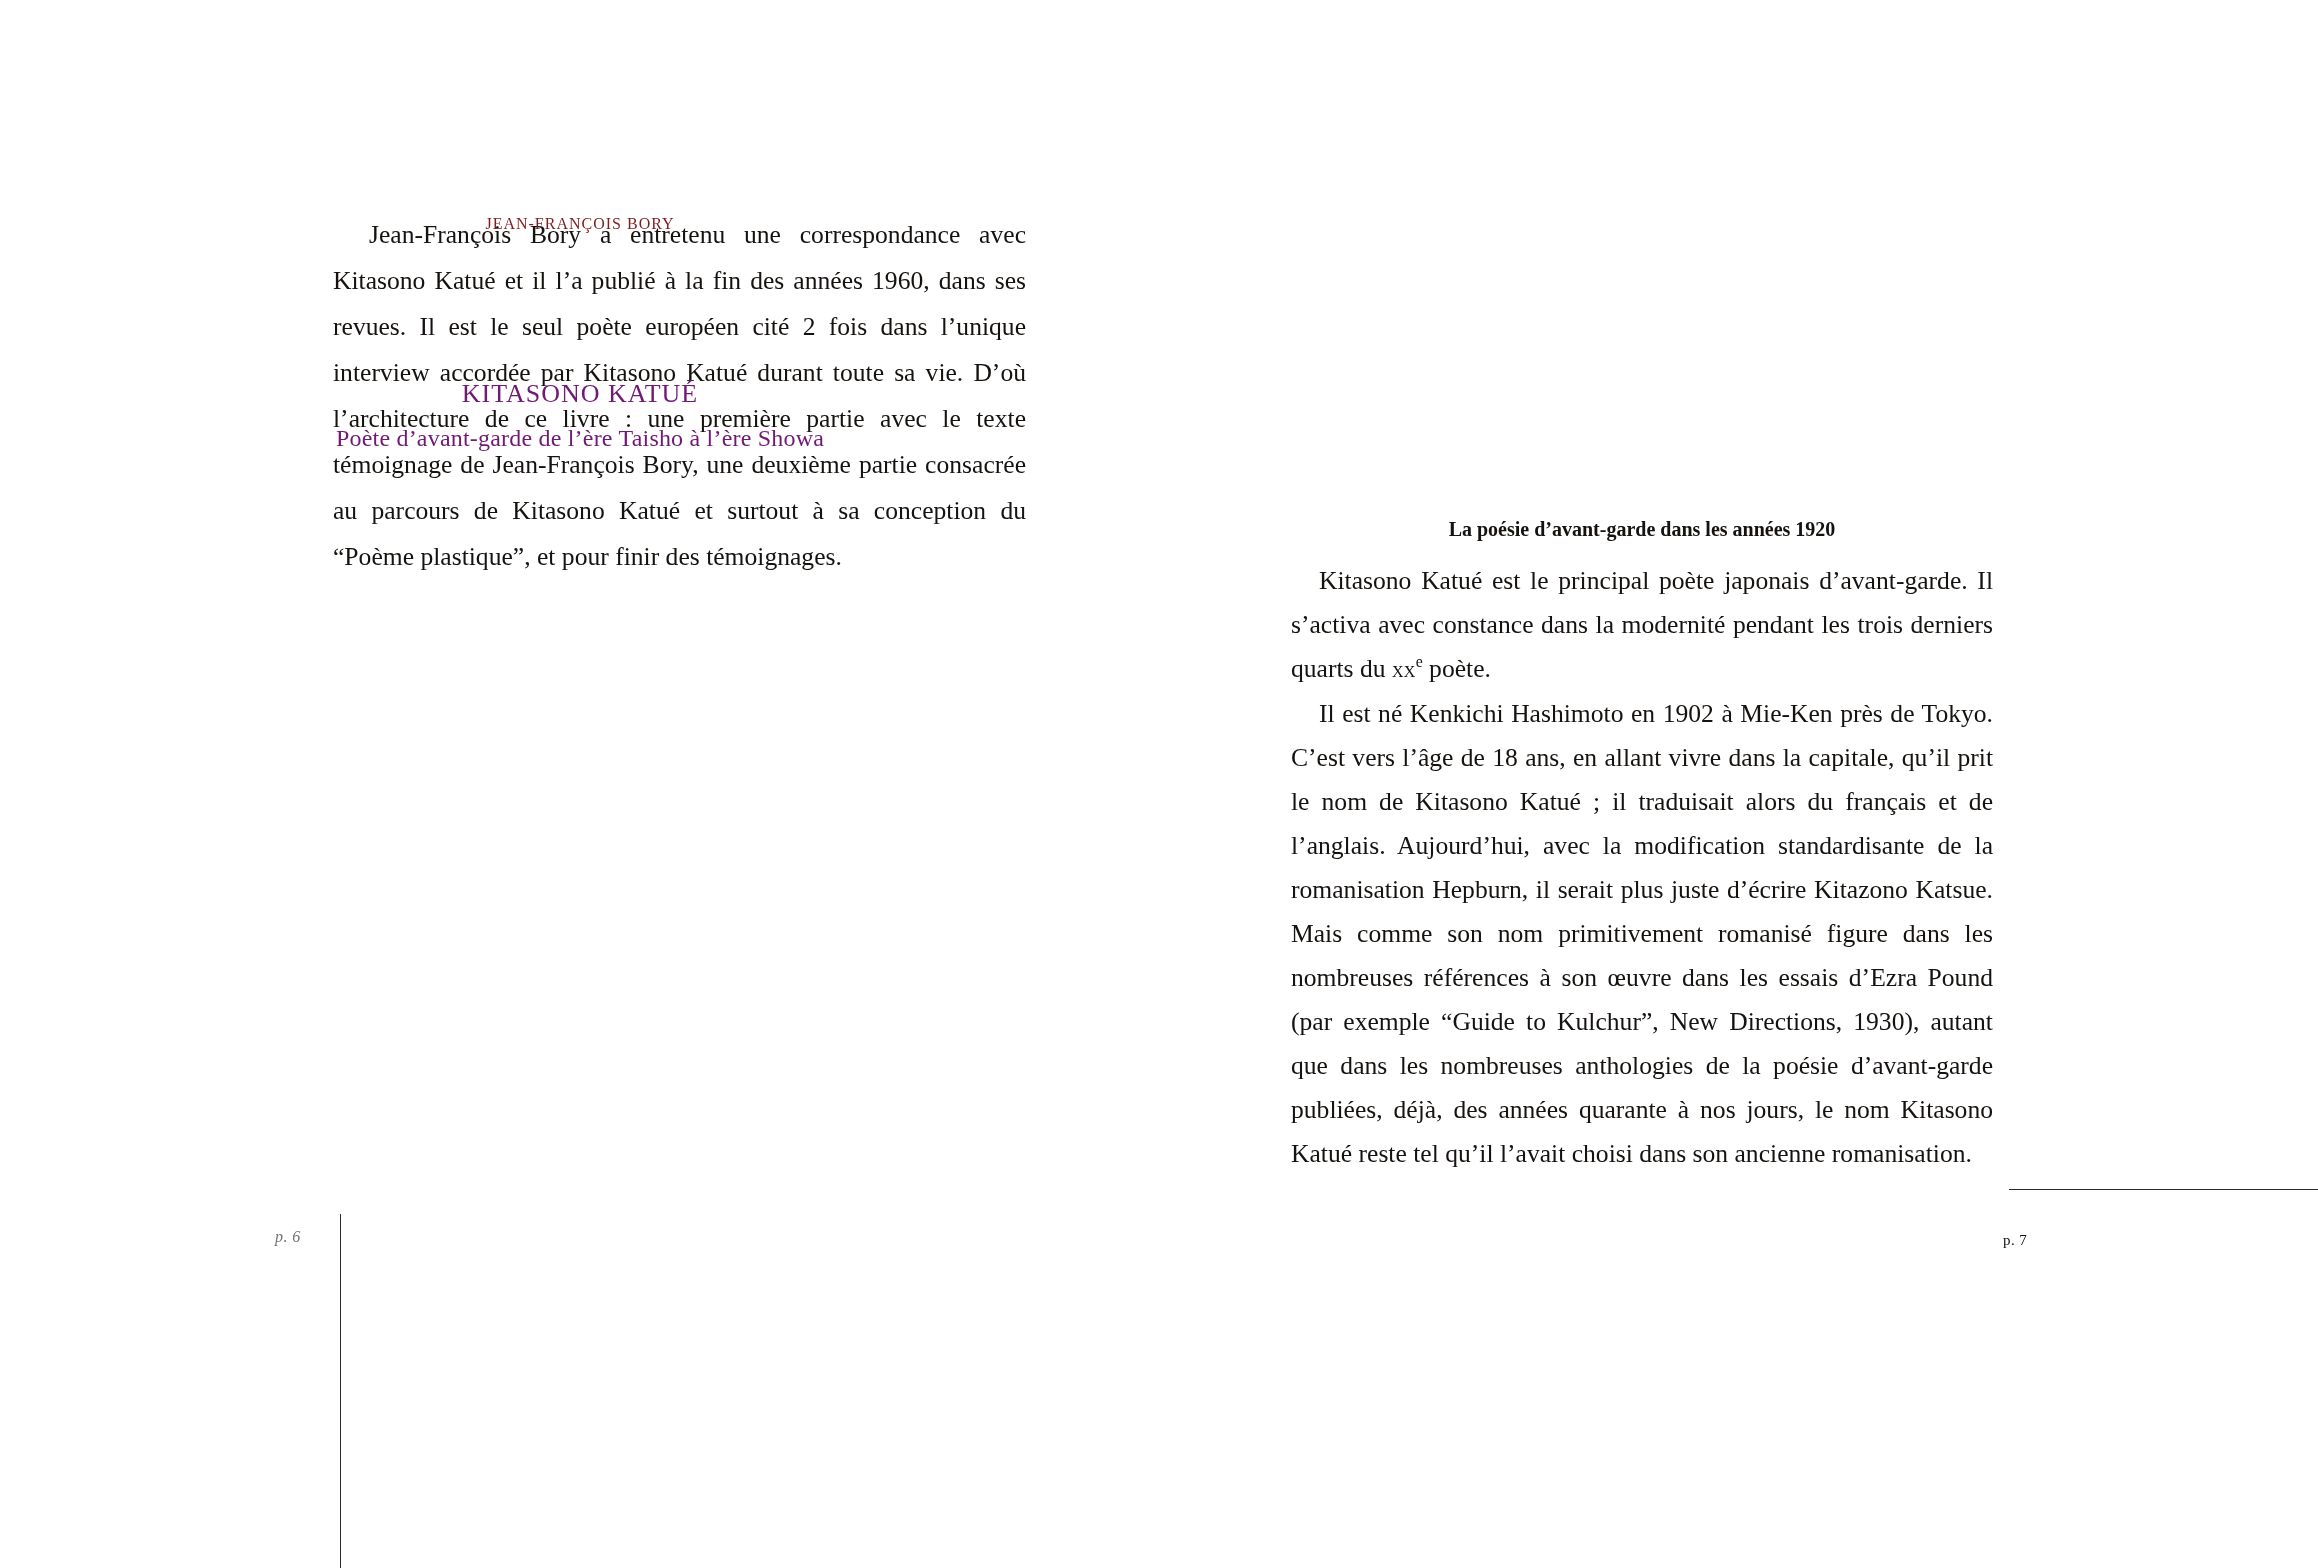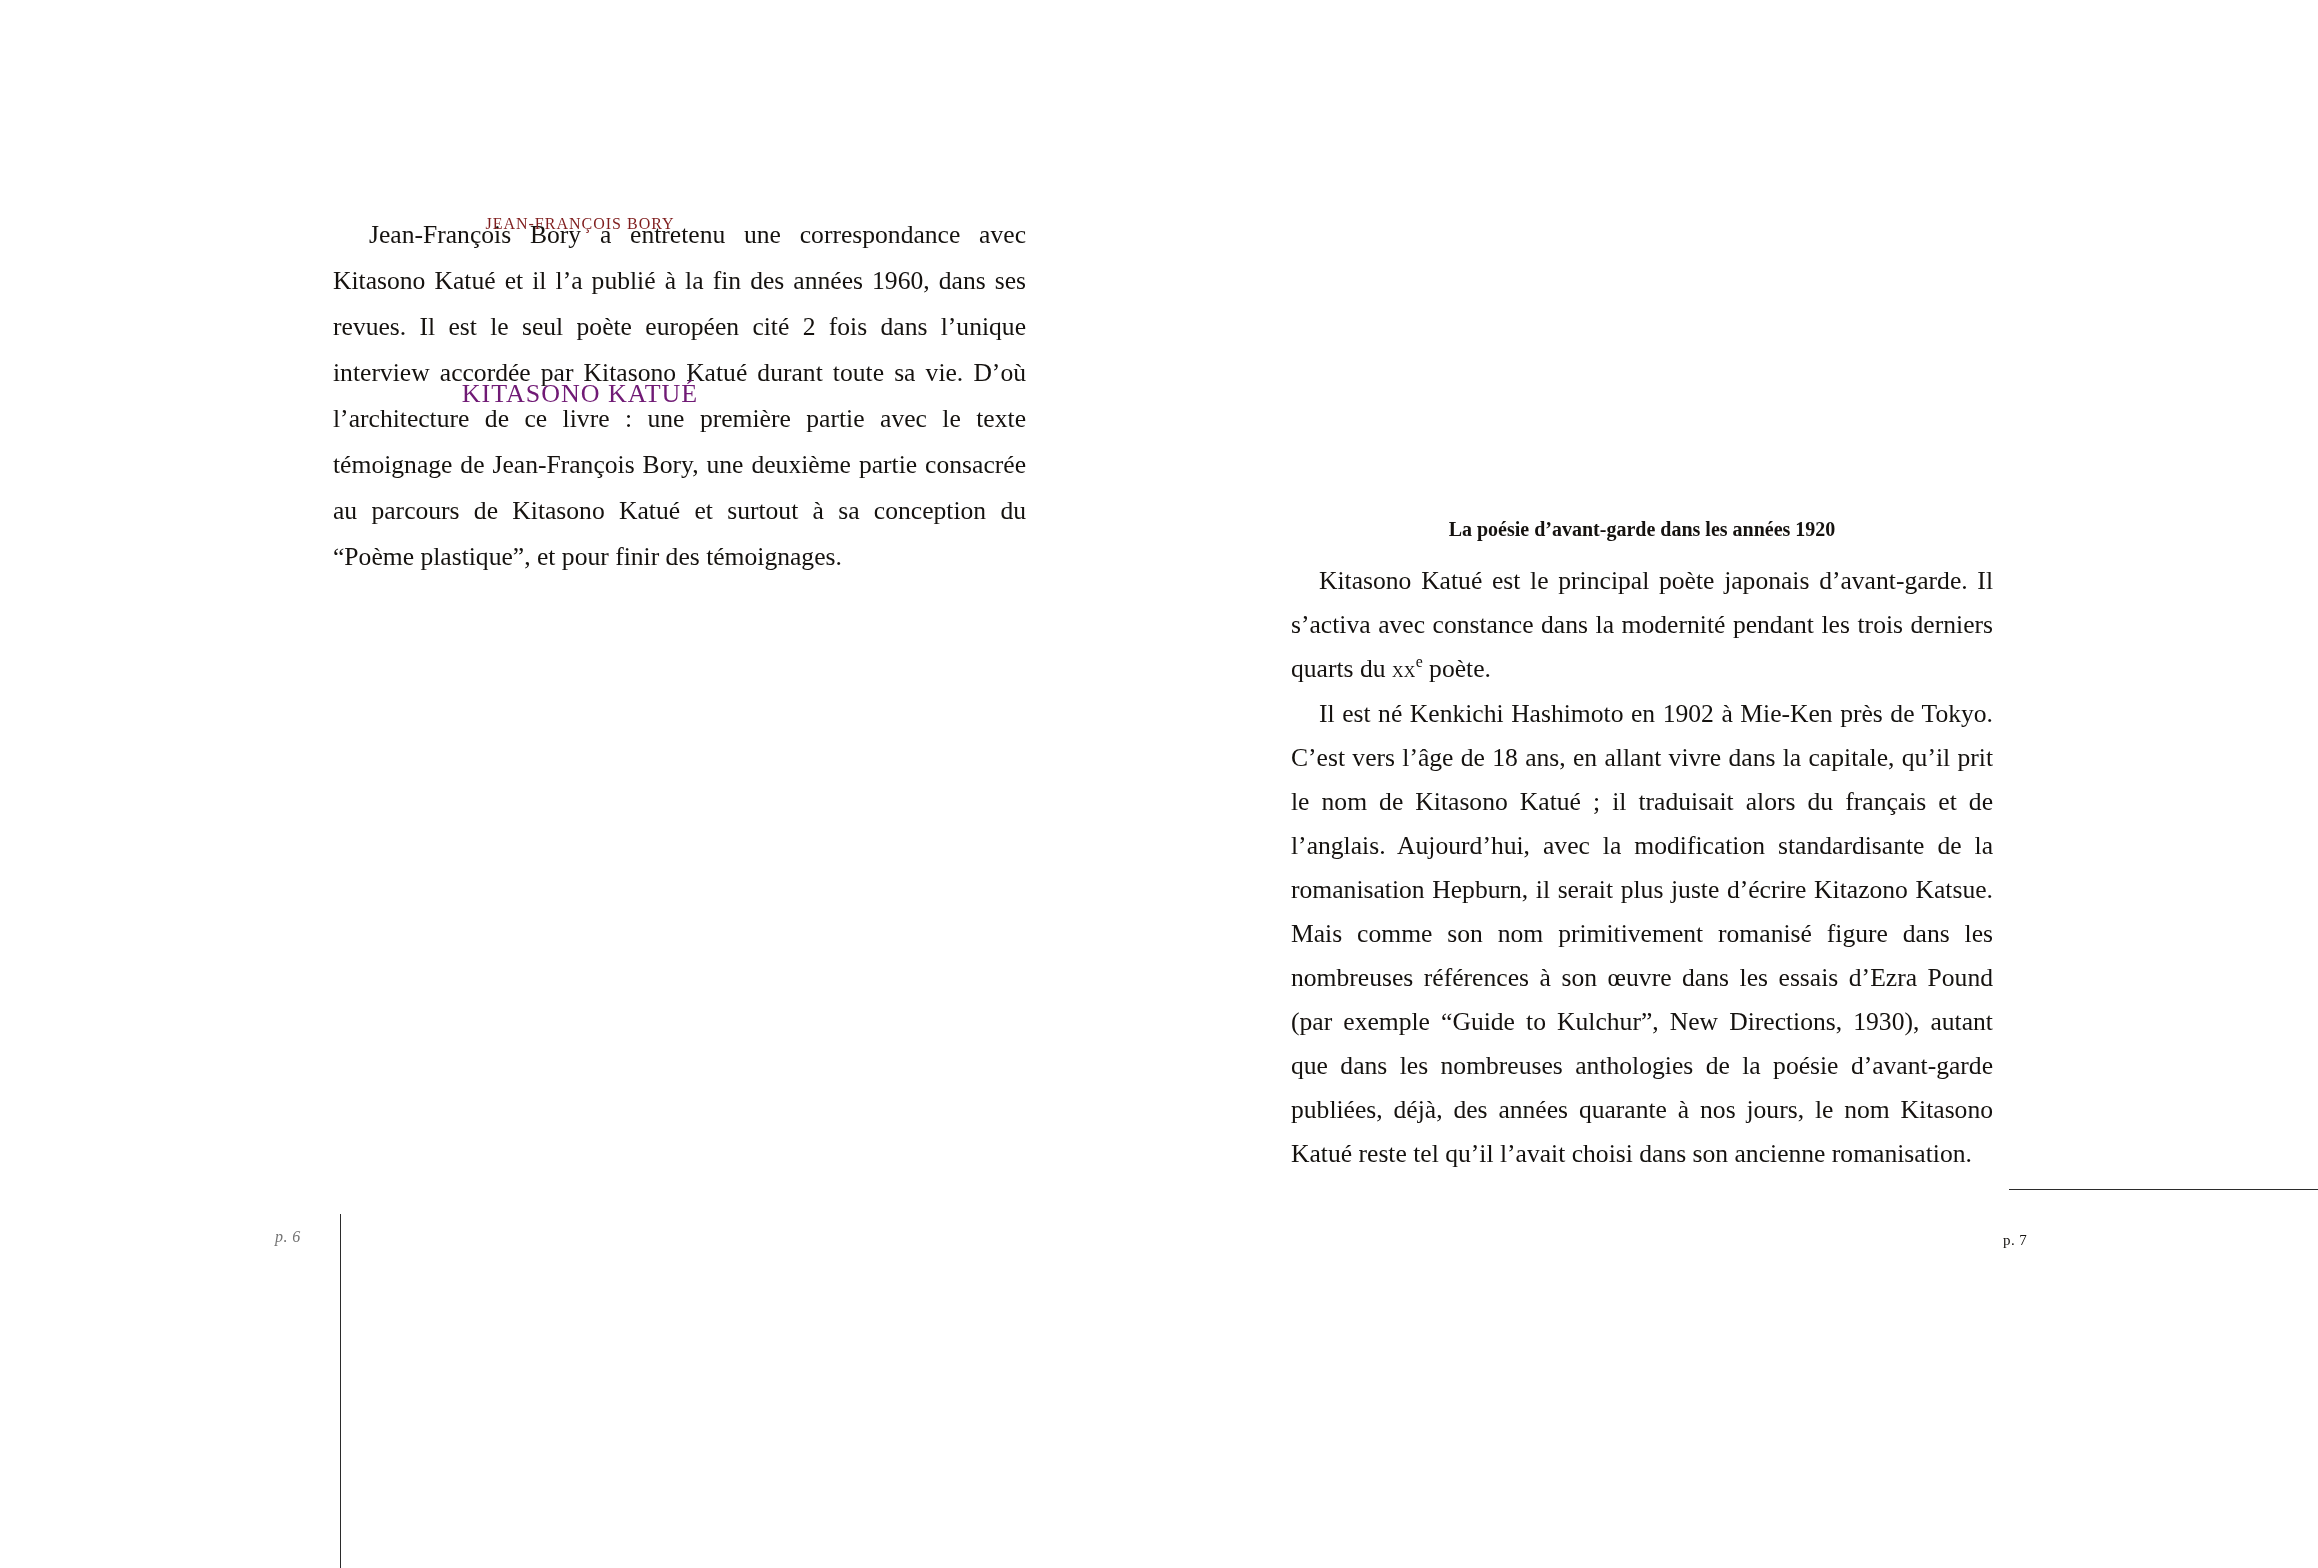--- a/index.html
+++ b/index.html
@@ -163,20 +163,21 @@
     <div class="folio-left">p. 6</div>
     <div class="rule-left-vert"></div>
   </div>
 
   <div class="page-right"></div>
 
   <div class="author-head">JEAN-FRANÇOIS BORY</div>
 
   <div class="work-title">
     <span>KITASONO KATUÉ</span>
+    <span class="work-subtitle">Poète d’avant-garde de l’ère Taisho à l’ère Showa</span>
   </div>
 
   <div class="section-head">La poésie d’avant-garde dans les années 1920</div>
 
   <div class="right-body">
     <p><span>Kitasono Katué est le principal poète japonais d’avant-garde. Il s’activa avec constance dans la modernité pendant les trois derniers quarts du </span><span class="sc">xx</span><span class="sup">e</span><span> poète.</span></p>
     <p>Il est né Kenkichi Hashimoto en 1902 à Mie-Ken près de Tokyo. C’est vers l’âge de 18 ans, en allant vivre dans la capitale, qu’il prit le nom de Kitasono Katué ; il traduisait alors du français et de l’anglais. Aujourd’hui, avec la modification standardisante de la romanisation Hepburn, il serait plus juste d’écrire Kitazono Katsue. Mais comme son nom primitivement romanisé figure dans les nombreuses références à son œuvre dans les essais d’Ezra Pound (par exemple “Guide to Kulchur”, New Directions, 1930), autant que dans les nombreuses anthologies de la poésie d’avant-garde publiées, déjà, des années quarante à nos jours, le nom Kitasono Katué reste tel qu’il l’avait choisi dans son ancienne romanisation.</p>
   </div>
 
   <div class="rule-right-horiz"></div>

